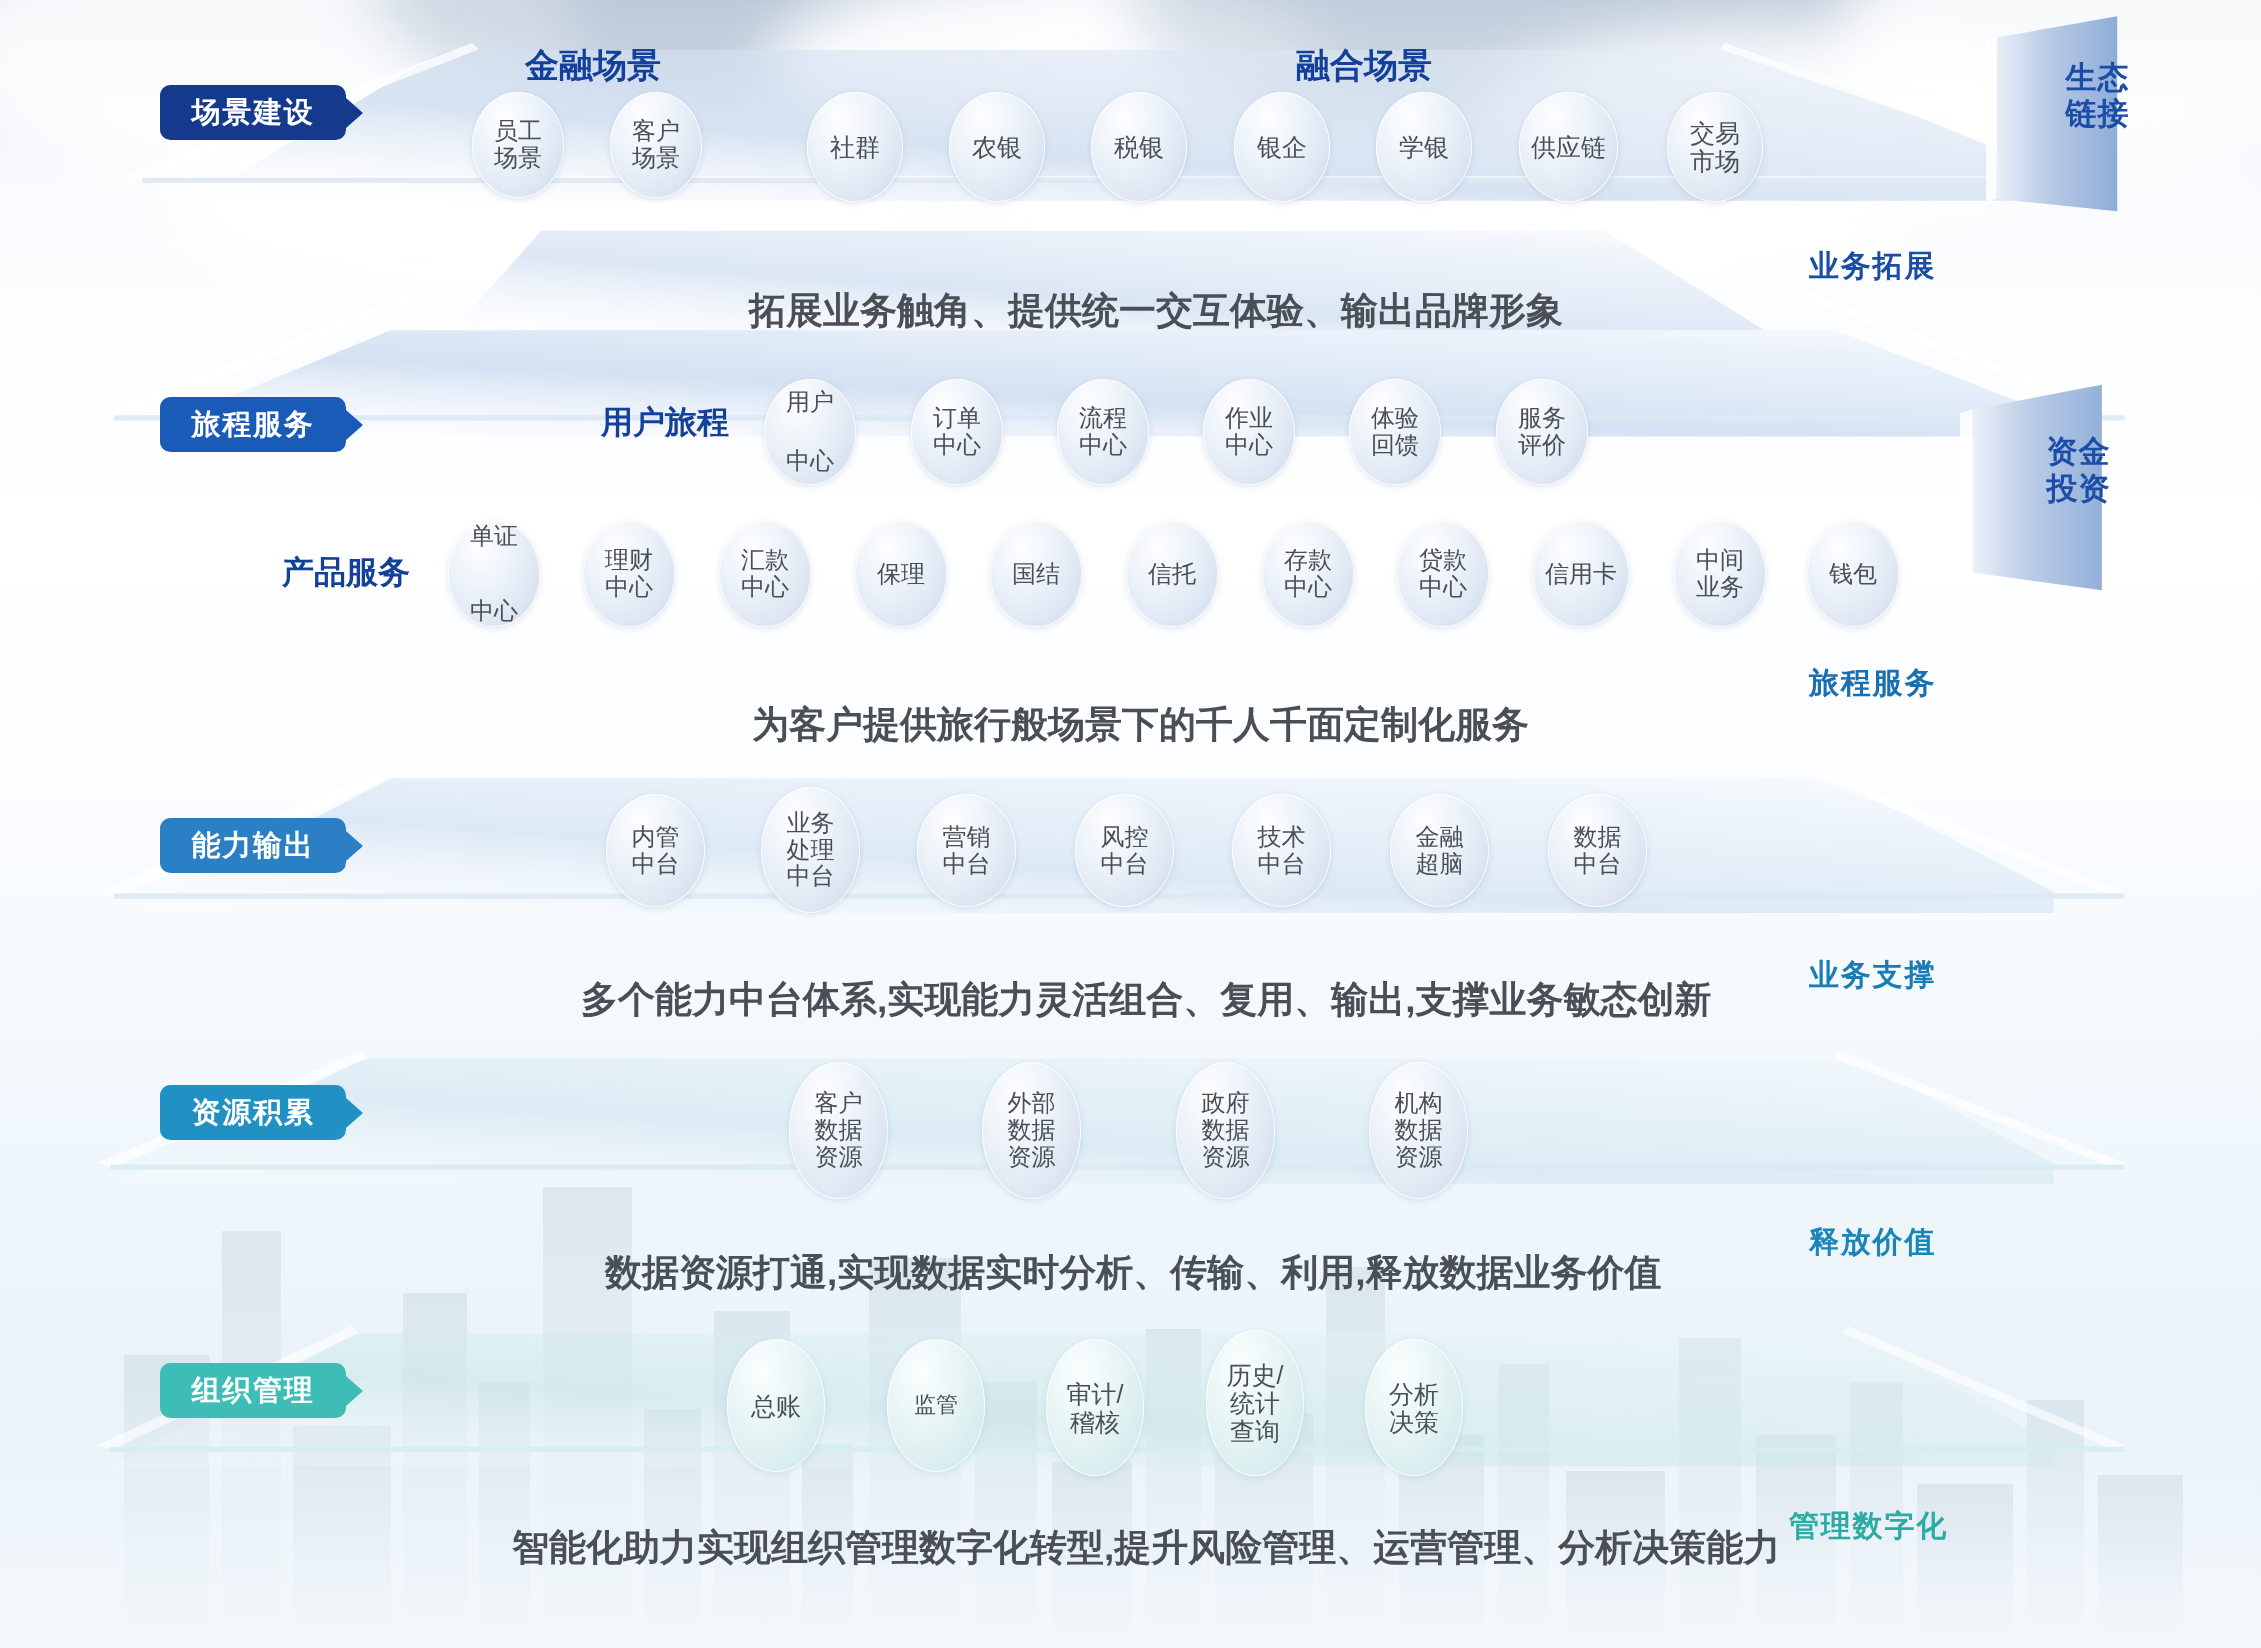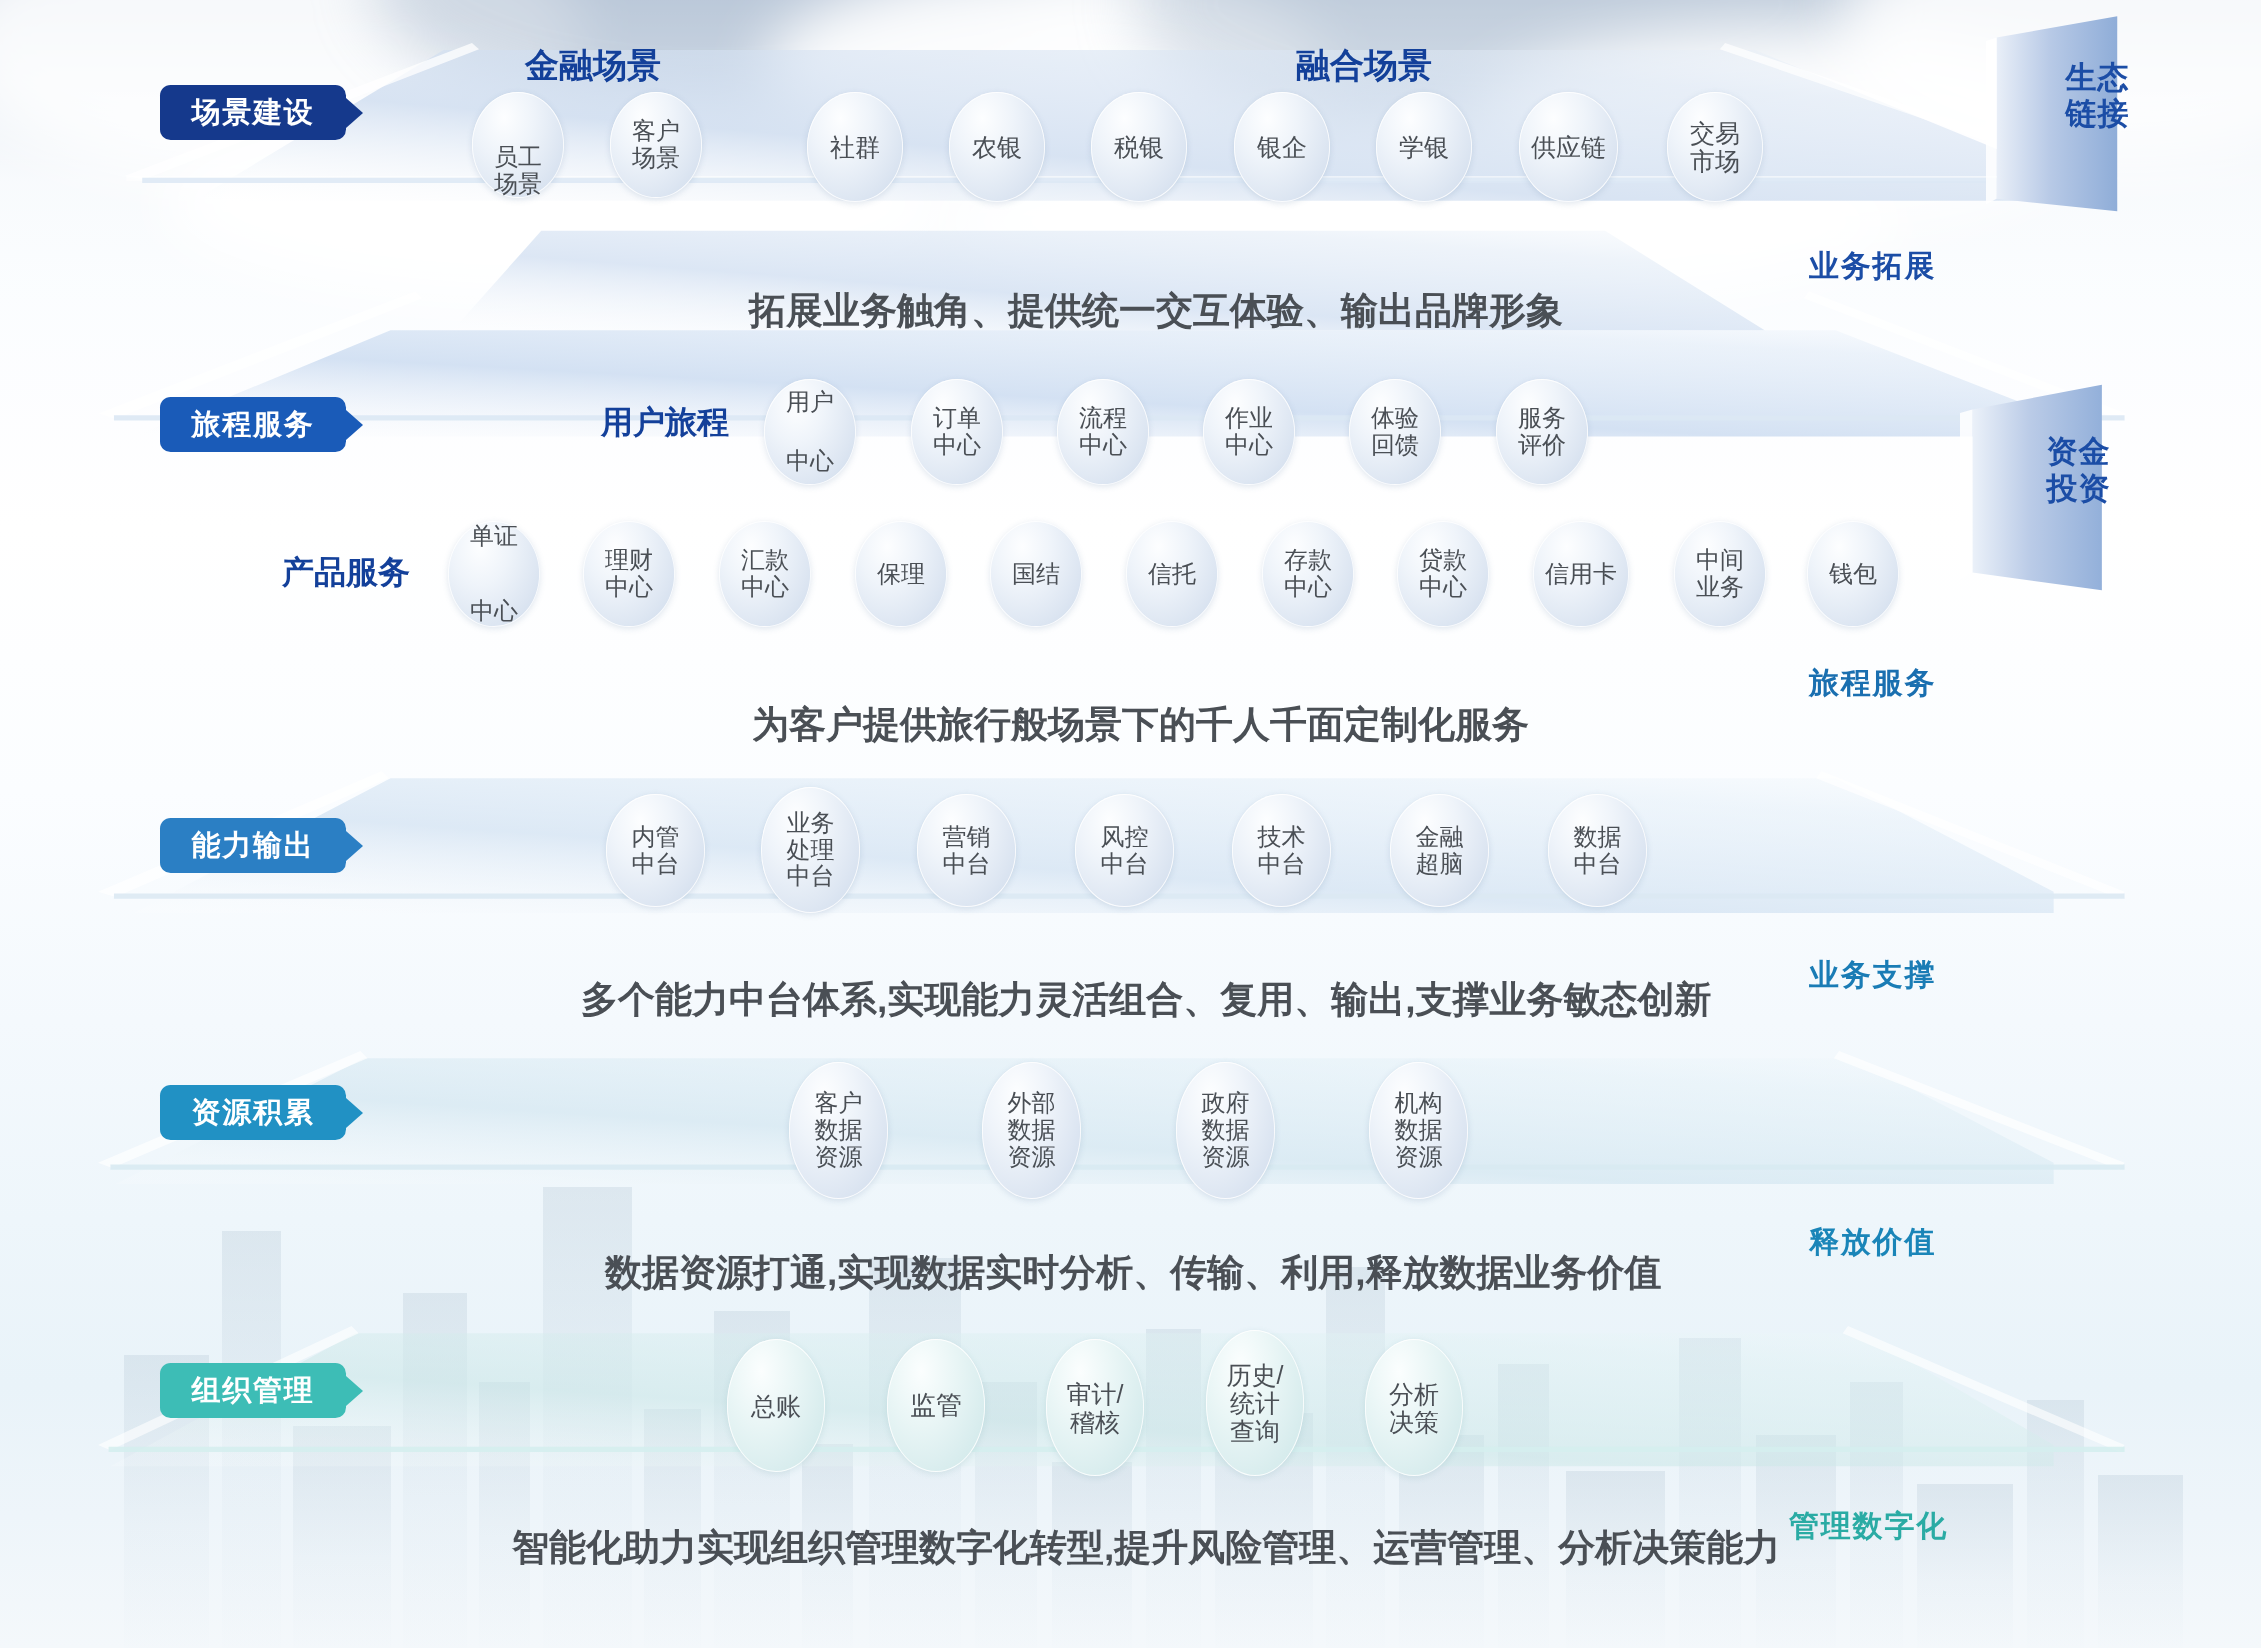--- a/index.html
+++ b/index.html
@@ -313,21 +313,21 @@
   <div class="stage-pill" style="left:160px; top:1363px; background:#3dbdb6;">
     <span>组织管理</span>
     <span class="nub" style="border-left:17px solid #3dbdb6;"></span>
   </div>
 
   <div class="group-cap" style="left:525px; top:43px; font-size:34px;">金融场景</div>
   <div class="group-cap" style="left:1296px; top:43px; font-size:34px;">融合场景</div>
   <div class="group-cap" style="left:601px; top:401px; font-size:32px;">用户旅程</div>
   <div class="group-cap" style="left:282px; top:551px; font-size:32px;">产品服务</div>
 
-  <div class="node blue" style="left:472px; top:92px; width:92px; height:106px; font-size:24px;justify-content:flex-end;">
+  <div class="node blue" style="left:472px; top:92px; width:92px; height:106px; font-size:24px;">
     <span>员工</span>
     <span>场景</span>
   </div>
   <div class="node blue" style="left:610px; top:92px; width:92px; height:106px; font-size:24px;">
     <span>客户</span>
     <span>场景</span>
   </div>
 
   <div class="node blue" style="left:807px; top:92px; width:96px; height:110px; font-size:25px;">
     <span>社群</span>
@@ -488,21 +488,21 @@
 
   <div class="milestone" style="left:1809px; top:1222px; color:#1a85b8;">
     <span>释放价值</span>
   </div>
 
   <div class="flow-cap" style="left:605px; top:1248px; font-size:37px;">数据资源打通,实现数据实时分析、传输、利用,释放数据业务价值</div>
 
   <div class="node teal" style="left:727px; top:1339px; width:98px; height:133px; font-size:25px;">
     <span>总账</span>
   </div>
-  <div class="node teal" style="left:887px; top:1339px; width:98px; height:133px; font-size:26px;">
+  <div class="node teal" style="left:887px; top:1339px; width:98px; height:133px; font-size:22px;">
     <span>监管</span>
   </div>
   <div class="node teal" style="left:1046px; top:1339px; width:98px; height:137px; font-size:25px;">
     <span>审计/</span>
     <span>稽核</span>
   </div>
   <div class="node teal" style="left:1206px; top:1330px; width:98px; height:146px; font-size:25px;">
     <span>历史/</span>
     <span>统计</span>
     <span>查询</span>

